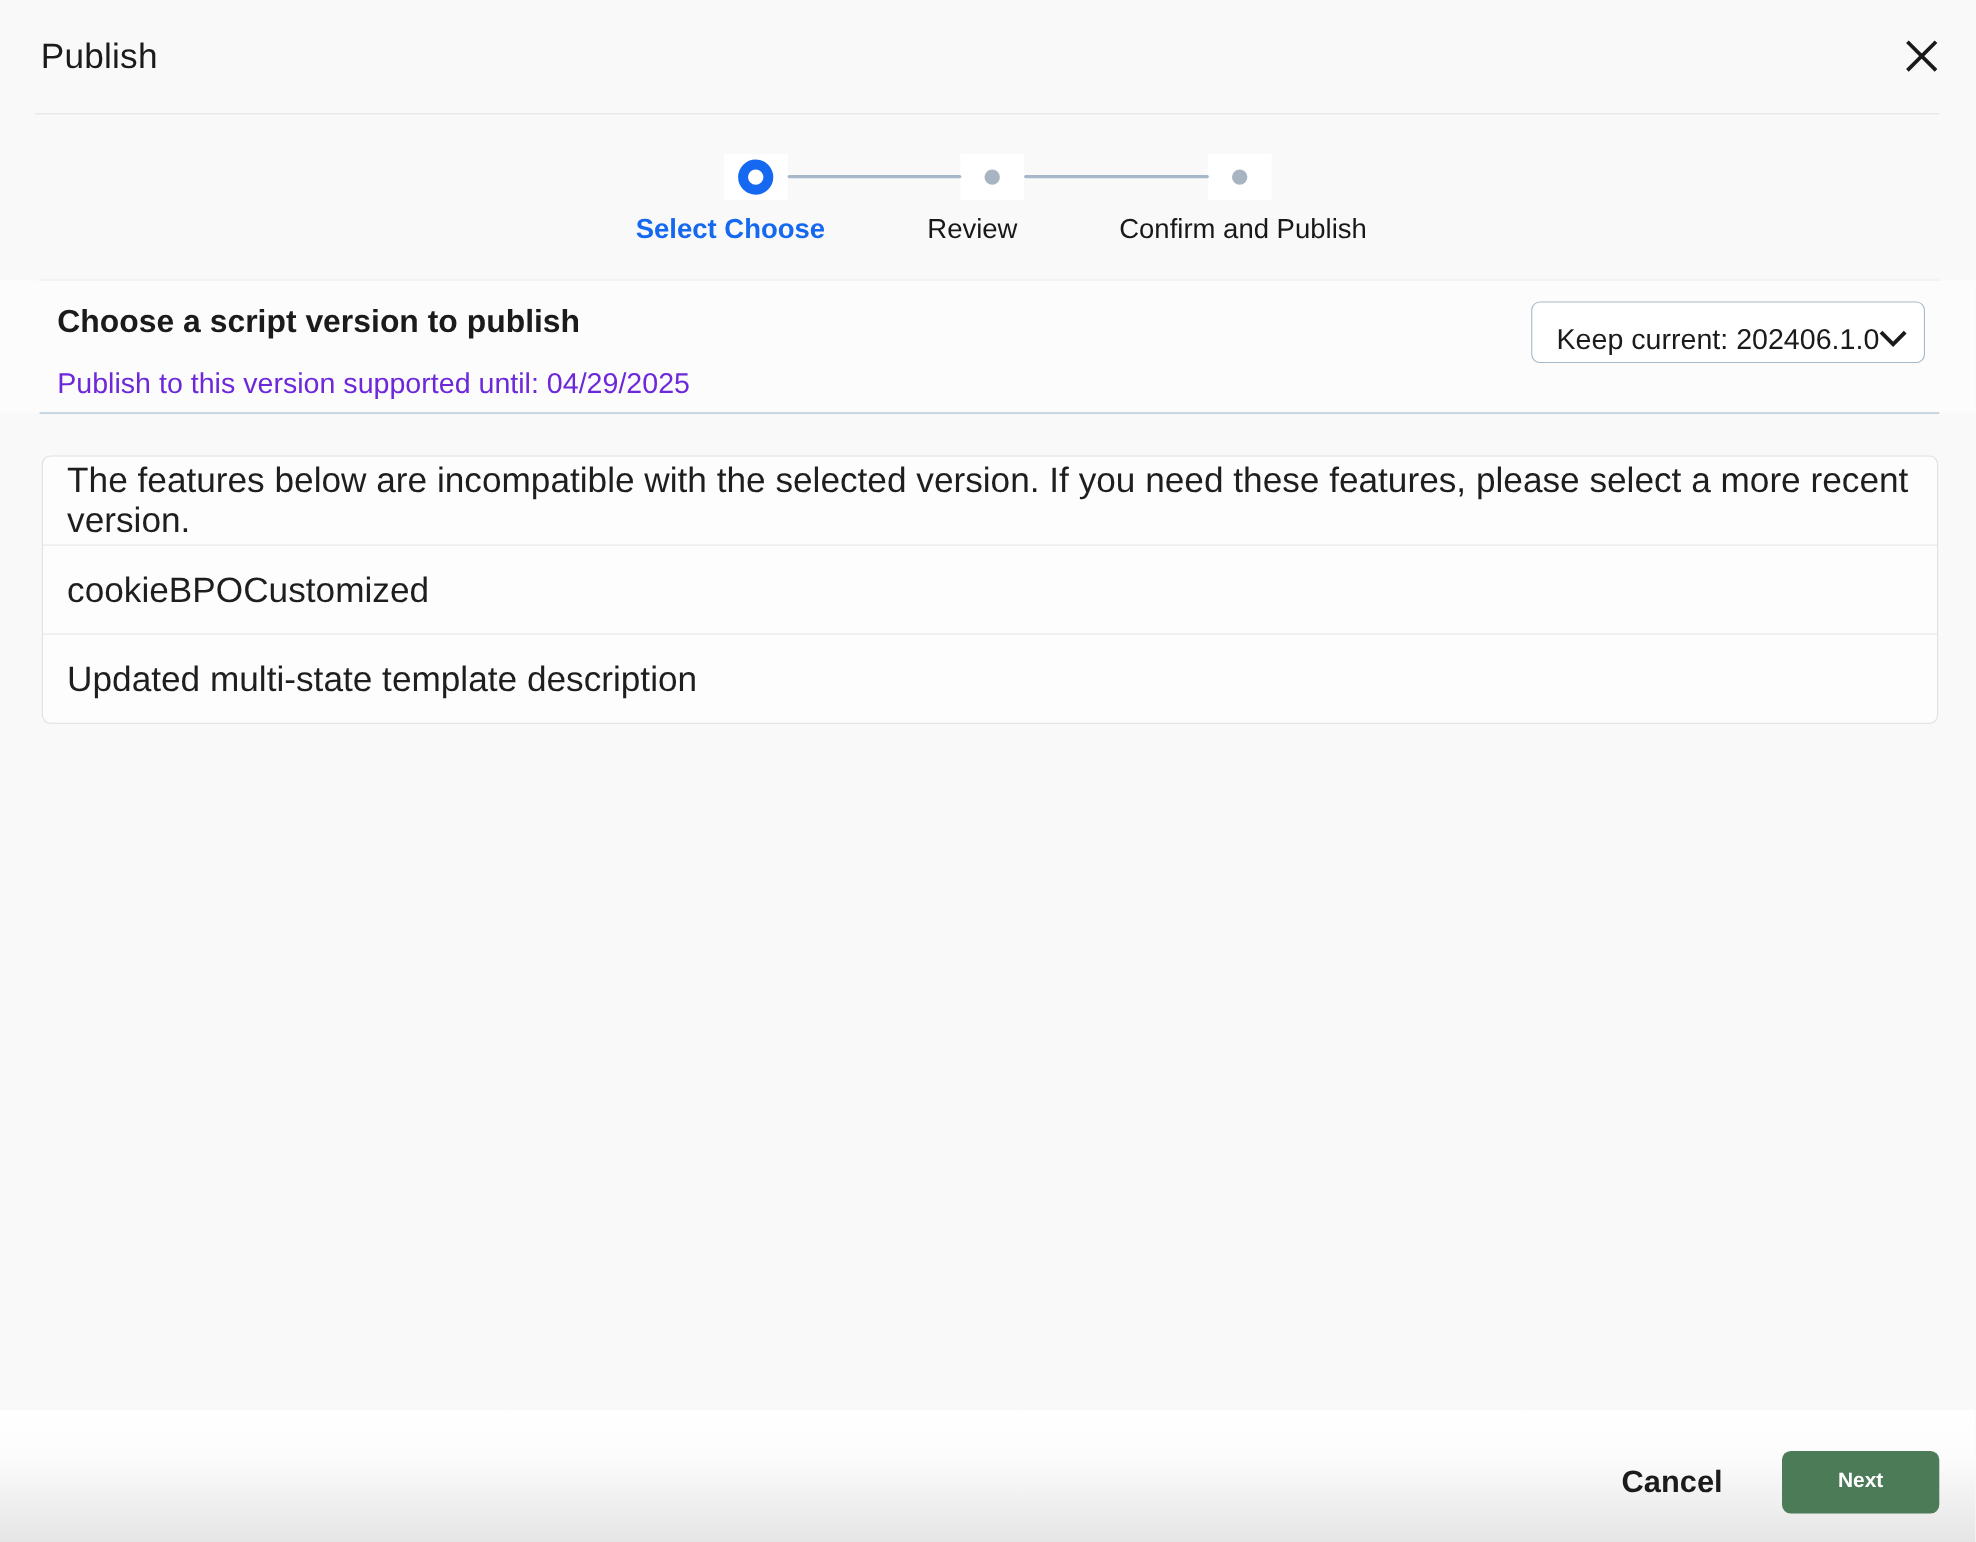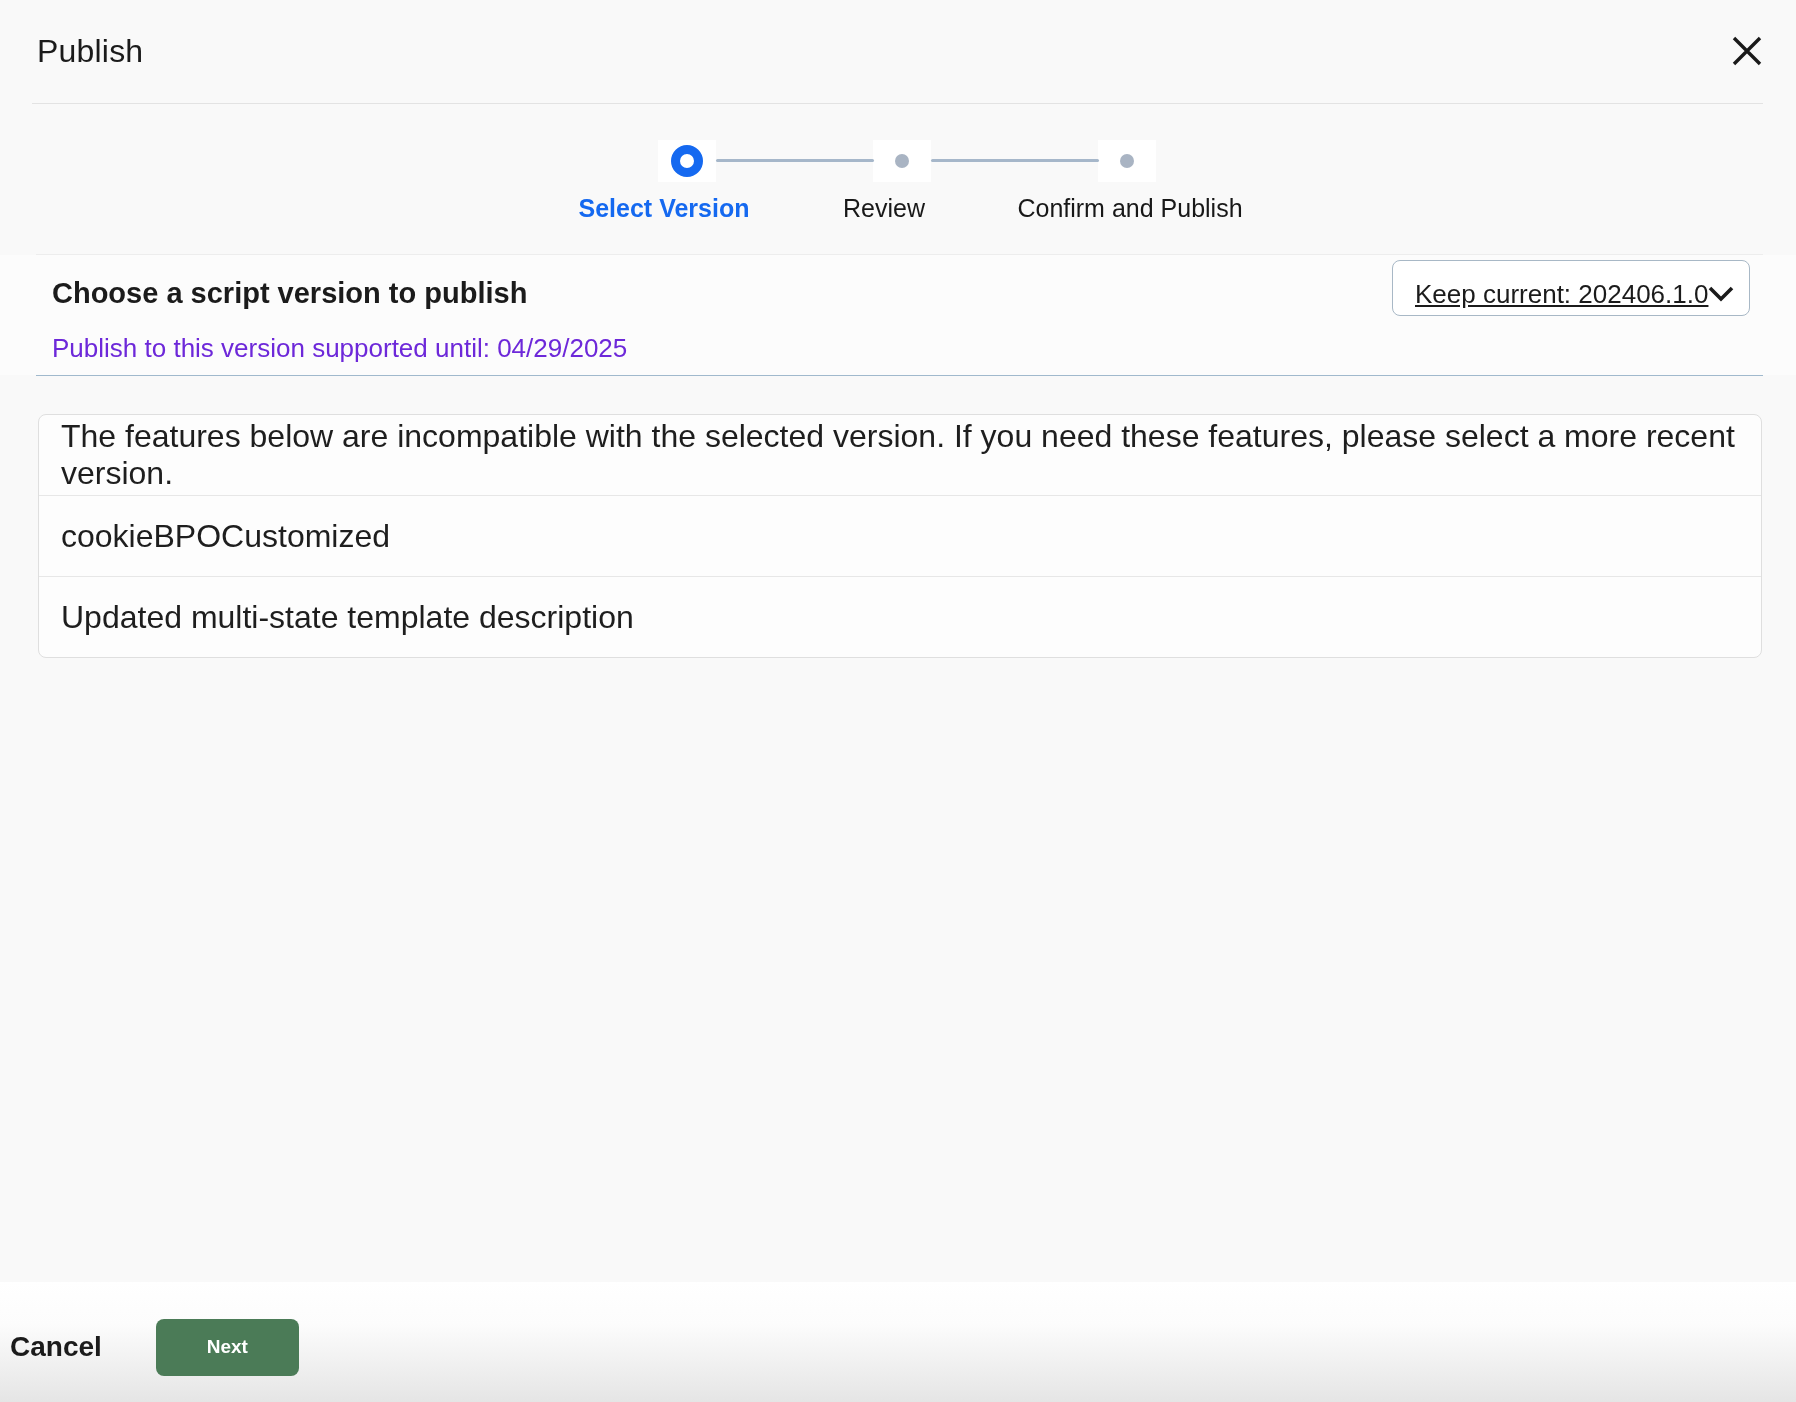--- a/index.html
+++ b/index.html
@@ -47,45 +47,45 @@
   .lbl2{left:884px;}
   .lbl3{left:1130px;}
 
   
   .version-band{left:0;right:0;top:255px;height:120px;background:#fcfcfc;}
   .band-top-line{left:36px;right:33px;top:254px;height:1px;background:#ededed;}
   .band-bottom-line{left:36px;right:33px;top:375px;height:1px;background:#a0b9cd;}
   .section-heading{left:52px;top:277px;font-size:29px;font-weight:700;}
   .section-subtext{left:52px;top:333px;font-size:26px;color:#6d28d9;}
   .version-dropdown{
-    left:1392px;top:260px;width:358px;height:56px;box-sizing:border-box;
+    left:1392px;top:274px;width:358px;height:56px;box-sizing:border-box;
     background:#ffffff;border:1px solid #a8b8c6;border-radius:8px;
     display:flex;align-items:center;justify-content:space-between;
-    padding:12px 18px 0 22px;cursor:pointer;font-size:26px;color:#1b1b1b;text-decoration:underline;
+    padding:12px 18px 0 22px;cursor:pointer;font-size:26px;color:#1b1b1b;
   }
   .version-dropdown .dd-text{white-space:nowrap;}
 
   
   .features-panel{
     left:38px;top:414px;width:1724px;box-sizing:border-box;
     background:#fdfdfd;border:1px solid #dfdfdf;border-radius:8px;
     overflow:hidden;
   }
   .panel-row{
     height:80px;display:flex;align-items:center;
     padding-left:22px;font-size:32px;color:#1e1e1e;
   }
   .panel-row + .panel-row{border-top:1px solid #e7e7e7;}
   .panel-row.header{font-weight:700;color:#161616;}
 
   
   .footer{
     left:0;right:0;top:1282px;bottom:0;
     background:linear-gradient(180deg,#ffffff 0%,#fcfcfc 35%,#e5e5e5 100%);
-    display:flex;align-items:center;
+    display:flex;align-items:center;justify-content:flex-end;
     gap:44px;padding-right:33px;padding-top:10px;box-sizing:border-box;
   }
   .cancel-btn{
     background:none;border:none;cursor:pointer;
     font-family:"Liberation Sans", sans-serif;
     font-size:28px;font-weight:600;color:#1b1b1b;padding:6px 10px;
   }
   .next-btn{
     width:143px;height:57px;border:none;border-radius:8px;cursor:pointer;
     background:#4b7b57;color:#ffffff;
@@ -107,21 +107,21 @@
 <div class="abs header-divider"></div>
 
 <div class="abs step-square sq1"></div>
 <div class="abs step-square sq2"></div>
 <div class="abs step-square sq3"></div>
 <div class="abs step-line line1"></div>
 <div class="abs step-line line2"></div>
 <div class="abs step-ring"></div>
 <div class="abs step-dot dot2"></div>
 <div class="abs step-dot dot3"></div>
-<div class="abs step-label lbl1">Select Version</div>
+<div class="abs step-label lbl1">Select Choose</div>
 <div class="abs step-label lbl2">Review</div>
 <div class="abs step-label lbl3">Confirm and Publish</div>
 
 <div class="abs version-band"></div>
 <div class="abs band-top-line"></div>
 <div class="abs section-heading">Choose a script version to publish</div>
 <div class="abs section-subtext">Publish to this version supported until: 04/29/2025</div>
 <div class="abs version-dropdown">
   <span class="dd-text">Keep current: 202406.1.0</span>
   <span style="display:flex;">

